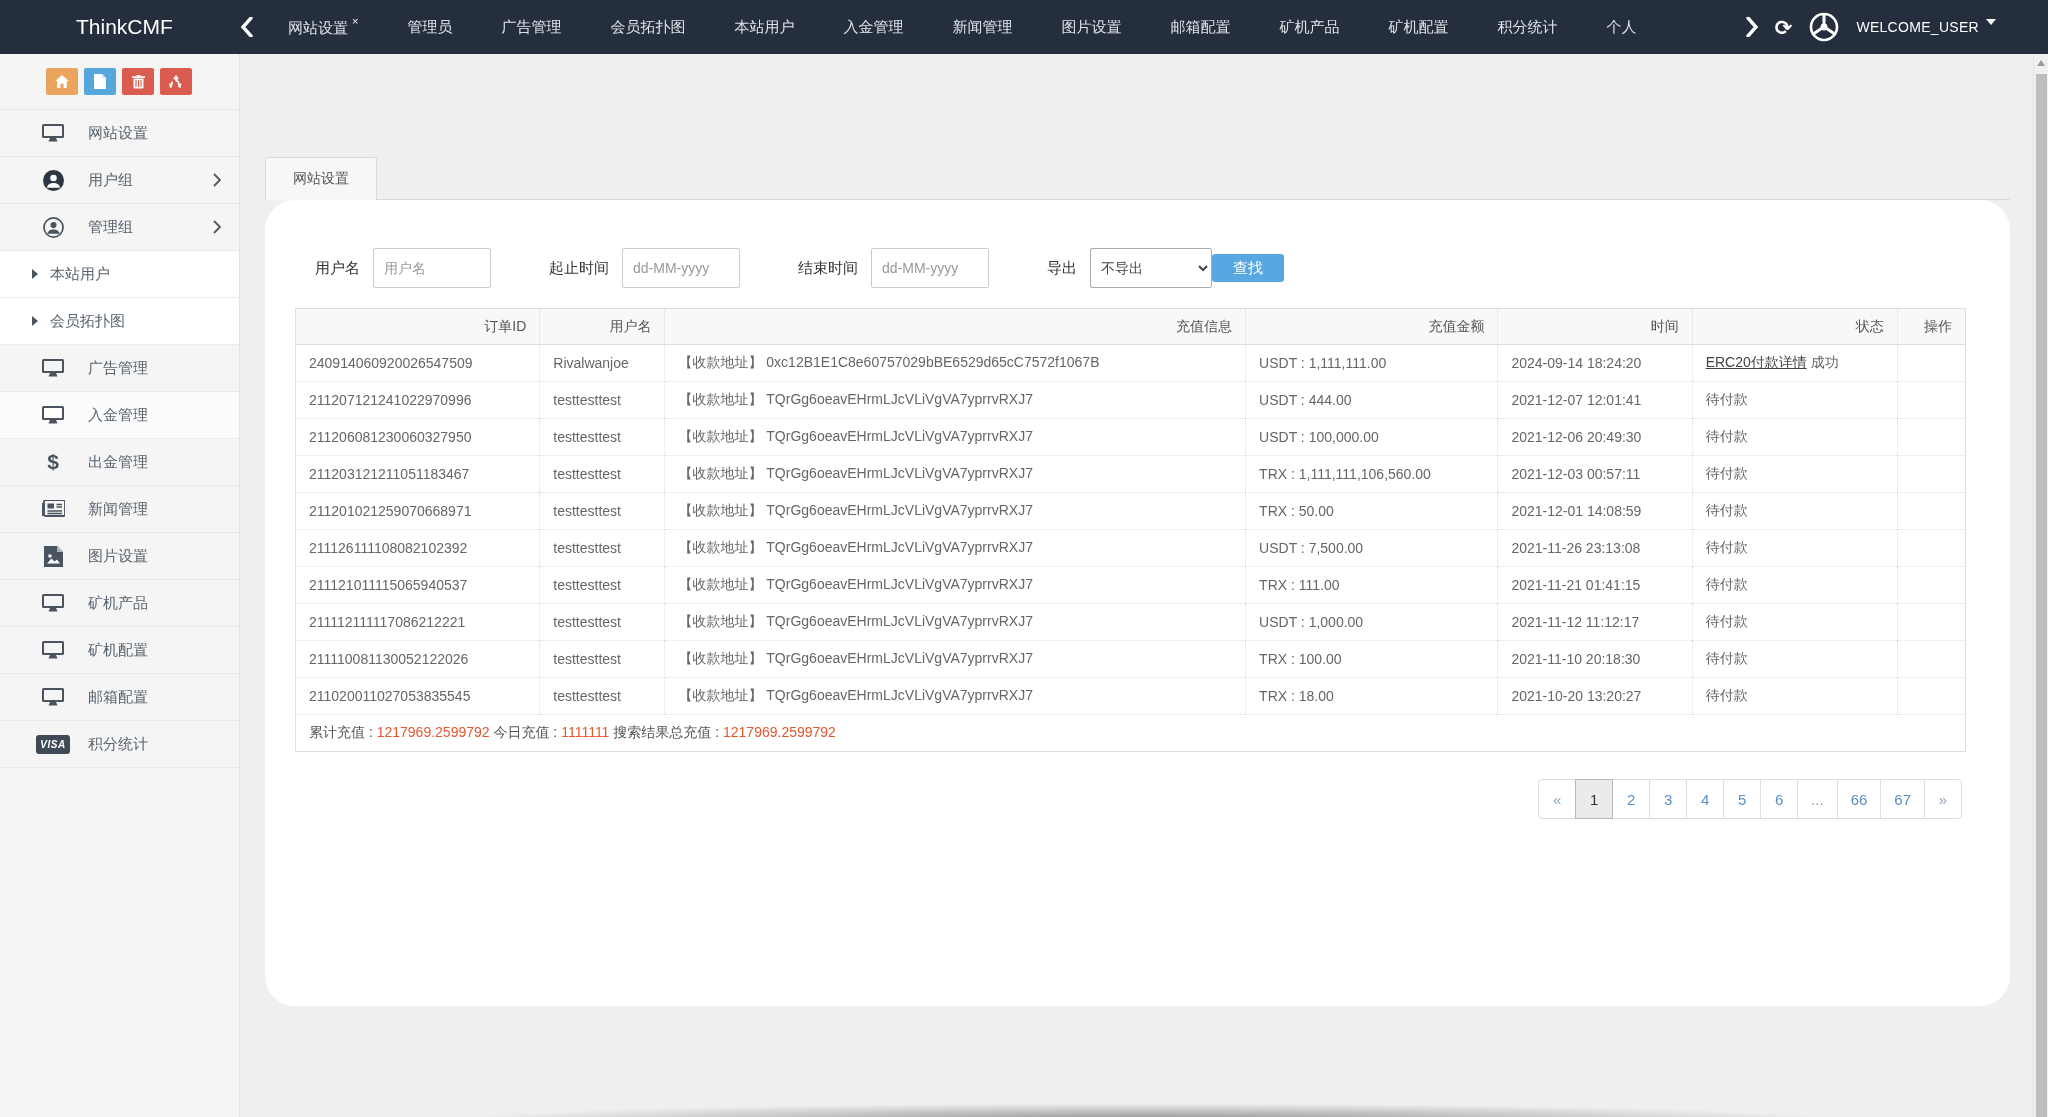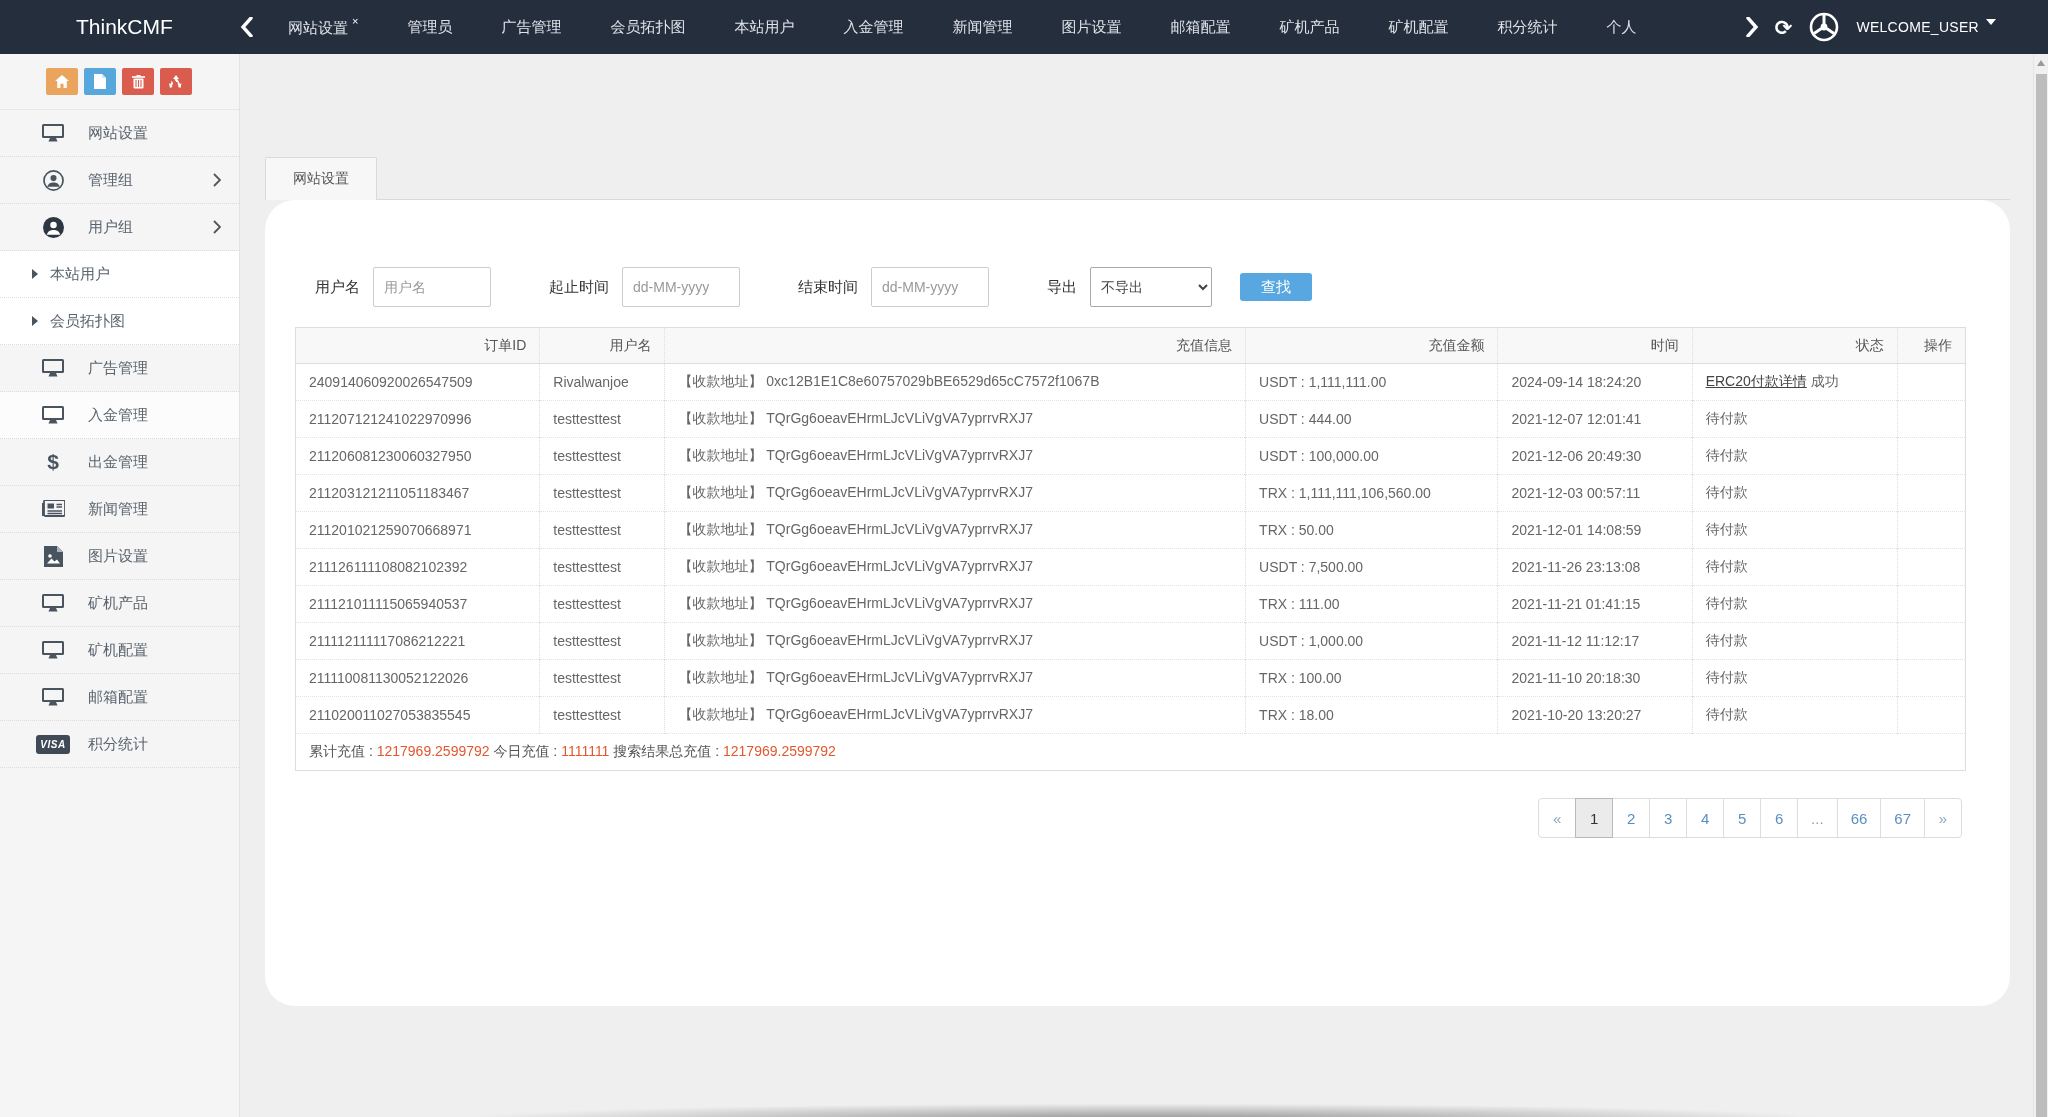--- a/index.html
+++ b/index.html
@@ -38,29 +38,29 @@
   .side-item.sub .tri { width:0; height:0; border-top:5px solid transparent; border-bottom:5px solid transparent; border-left:6px solid #4a545e; margin-right:12px;}
   .side-item.highlight { background:#fcfcfc; }
   .visa-badge { background:#3f4a56; color:#fff; font-style:italic; font-weight:bold; font-size:10px; padding:4px 4px; border-radius:3px; letter-spacing:.5px;}
 
   
   .main { position:absolute; top:54px; left:240px; right:15px; bottom:0; background:#efefef; }
   .content { margin:103px 23px 0 25px; }
   .tabbar { height:43px; border-bottom:1px solid #d9d9d9; display:flex; align-items:flex-end; }
   .tab { height:43px; padding:0 27px; background:#f7f7f7; border:1px solid #d9d9d9; border-bottom:none;
     display:flex; align-items:center; font-size:14px; color:#555; cursor:pointer; margin-bottom:-1px; border-radius:2px 2px 0 0;}
-  .panel { background:#fff; height:806px; padding-top:67px; position:relative;border-radius:30px; }
+  .panel { background:#fff; height:806px; padding-top:48px; position:relative;border-radius:30px; }
 
   
   .filter-row { display:flex; align-items:center; margin-left:50px; font-size:15px; color:#333; }
   .f-label { margin-right:13px; }
   .f-input { width:118px; height:40px; border:1px solid #ccc; border-radius:2px; padding:0 10px; font-size:14px; color:#555; background:#fff;}
   .f-input::placeholder { color:#999; }
   .gap-lg { margin-left:58px; }
-  .f-select { width:122px; height:40px; border:1px solid #aaa; border-radius:2px; font-size:14px; color:#444; background:#fff; padding:0 6px; margin-right:28px;}
+  .f-select { width:122px; height:40px; border:1px solid #aaa; border-radius:2px; font-size:14px; color:#444; background:#fff; padding:0 6px; }
   .btn-search { width:72px; height:28px; background:#58a7e0; color:#fff; border:none; border-radius:3px; font-size:15px; cursor:pointer;}
 
   
   .grid-wrap { margin:20px 44px 0 30px; }
   table.grid { width:100%; border-collapse:collapse; table-layout:fixed; font-size:14px; color:#666; background:#fff; border:1px solid #ddd;}
   table.grid th { background:#f8f8f8; font-weight:normal; color:#555; text-align:right; height:36px; padding:0 13px;
     border-bottom:1px solid #ddd; border-left:1px dotted #ddd;}
   table.grid td { height:37px; padding:0 13px; border-left:1px dotted #ddd; border-top:1px dotted #e2e2e2;
     white-space:nowrap; overflow:hidden; text-overflow:ellipsis;}
   table.grid th:first-child, table.grid td:first-child { border-left:none; }
@@ -183,41 +183,41 @@
               <rect x="0" y="0" width="22" height="14" rx="1.5" fill="#49545f"></rect>
               <rect x="2" y="2" width="18" height="10" fill="#f5f5f5"></rect>
               <path d="M8 14 H14 L15.5 17.5 H6.5 Z" fill="#49545f"></path>
             </svg>
           </span>
         <span class="grow">网站设置</span>
       </li>
       <li class="side-item">
         <span class="mi">
             <svg width="21" height="21" viewBox="0 0 22 22">
+              <circle cx="11" cy="11" r="11" fill="#2d3642"></circle>
+              <circle cx="11" cy="8.5" r="3.4" fill="#fff"></circle>
+              <path d="M4 18.5 C5 14.5 8 13.5 11 13.5 C14 13.5 17 14.5 18 18.5 Z" fill="#fff"></path>
+            </svg>
+          </span>
+        <span class="grow">用户组</span>
+        <span class="chev">
+            <svg width="8" height="14" viewBox="0 0 8 14">
+              <path d="M1 1 L7 7 L1 13" stroke="#555" stroke-width="1.8" fill="none"></path>
+            </svg>
+          </span>
+      </li>
+      <li class="side-item">
+        <span class="mi">
+            <svg width="21" height="21" viewBox="0 0 22 22">
               <circle cx="11" cy="11" r="10" stroke="#49545f" stroke-width="1.8" fill="none"></circle>
               <circle cx="11" cy="8.5" r="3.2" fill="#49545f"></circle>
               <path d="M4.5 17.5 C5.5 13.8 8 13 11 13 C14 13 16.5 13.8 17.5 17.5 Z" fill="#49545f"></path>
             </svg>
           </span>
         <span class="grow">管理组</span>
-        <span class="chev">
-            <svg width="8" height="14" viewBox="0 0 8 14">
-              <path d="M1 1 L7 7 L1 13" stroke="#555" stroke-width="1.8" fill="none"></path>
-            </svg>
-          </span>
-      </li>
-      <li class="side-item">
-        <span class="mi">
-            <svg width="21" height="21" viewBox="0 0 22 22">
-              <circle cx="11" cy="11" r="11" fill="#2d3642"></circle>
-              <circle cx="11" cy="8.5" r="3.4" fill="#fff"></circle>
-              <path d="M4 18.5 C5 14.5 8 13.5 11 13.5 C14 13.5 17 14.5 18 18.5 Z" fill="#fff"></path>
-            </svg>
-          </span>
-        <span class="grow">用户组</span>
         <span class="chev">
             <svg width="8" height="14" viewBox="0 0 8 14">
               <path d="M1 1 L7 7 L1 13" stroke="#555" stroke-width="1.8" fill="none"></path>
             </svg>
           </span>
       </li>
       <li class="side-item sub">
         <span class="tri"></span>
         <span class="grow">本站用户</span>
       </li>

